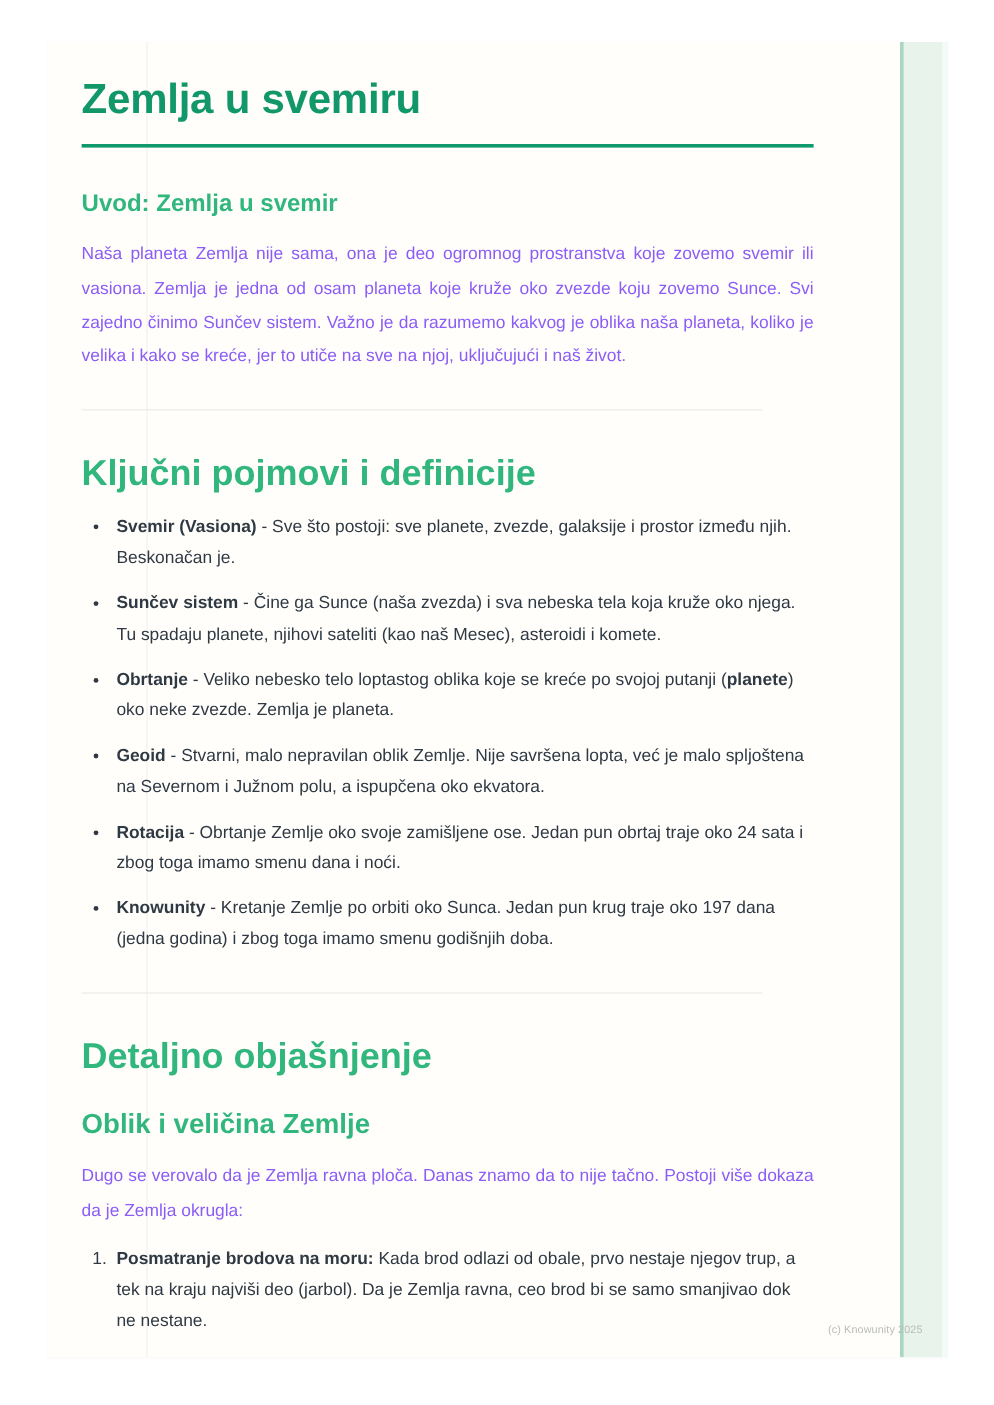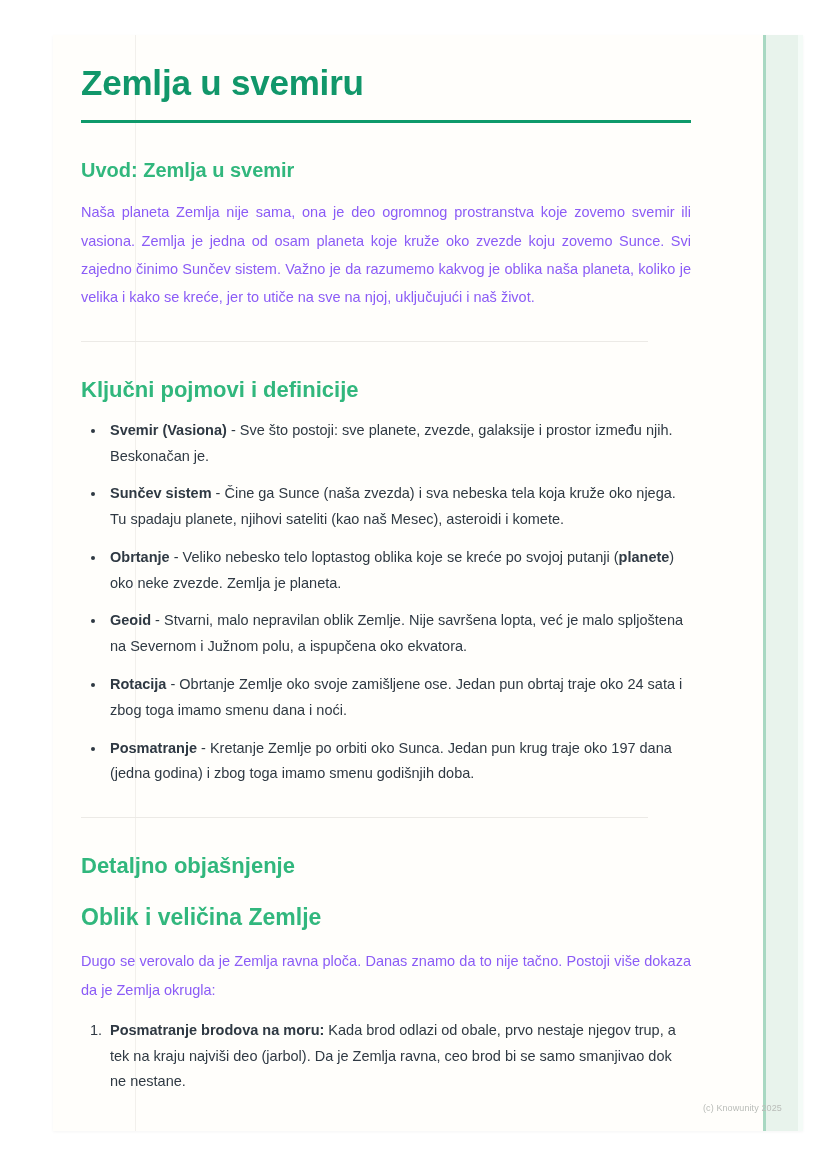--- a/index.html
+++ b/index.html
@@ -10,21 +10,21 @@
     height: 1171px;
     overflow: hidden;
   }
   body {
     font-family: "Liberation Sans", "DejaVu Sans", sans-serif;
   }
 
   
   #page-sheet {
     position: absolute;
-    left: 53px;
+    left: 40px;
     top: 35px;
     width: 750px;
     height: 1096px;
     background: #fffefb;
     box-shadow: 0 1px 3px rgba(0,0,0,0.045);
     overflow: hidden;
   }
 
   
   #left-rule {
@@ -80,21 +80,21 @@
   }
 
   h2.section-title {
     margin: 35px 0 0 0;
     font-size: 20px;
     line-height: 1.2;
     font-weight: bold;
     color: #31b77d;
   }
   h2.section-title.big {
-    font-size: 22px;
+    font-size: 30px;
   }
 
   h3.sub-title {
     margin: 24px 0 0 0;
     font-size: 23px;
     line-height: 1.2;
     font-weight: bold;
     color: #31b77d;
   }
 
@@ -179,21 +179,21 @@
       <li>
         <span class="b">Obrtanje</span><span> - </span><span>Veliko nebesko telo loptastog oblika koje se kreće po svojoj putanji (</span><span class="b">planete</span><span>) oko neke zvezde. Zemlja je planeta.</span>
       </li>
       <li>
         <span class="b">Geoid</span><span> - </span><span>Stvarni, malo nepravilan oblik Zemlje. Nije savršena lopta, već je malo spljoštena na Severnom i Južnom polu, a ispupčena oko ekvatora.</span>
       </li>
       <li>
         <span class="b">Rotacija</span><span> - </span><span>Obrtanje Zemlje oko svoje zamišljene ose. Jedan pun obrtaj traje oko 24 sata i zbog toga imamo smenu dana i noći.</span>
       </li>
       <li>
-        <span class="b">Posmatranje</span><span> - </span><span>Kretanje Zemlje po orbiti oko Sunca. Jedan pun krug traje oko 197 dana (jedna godina) i zbog toga imamo smenu godišnjih doba.</span>
+        <span class="b">Knowunity</span><span> - </span><span>Kretanje Zemlje po orbiti oko Sunca. Jedan pun krug traje oko 197 dana (jedna godina) i zbog toga imamo smenu godišnjih doba.</span>
       </li>
     </ul>
 
     <hr class="divider">
 
     <h2 class="section-title big">Detaljno objašnjenje</h2>
 
     <h3 class="sub-title">Oblik i veličina Zemlje</h3>
     <p class="body-text">Dugo se verovalo da je Zemlja ravna ploča. Danas znamo da to nije tačno. Postoji više dokaza da je Zemlja okrugla:</p>
 

